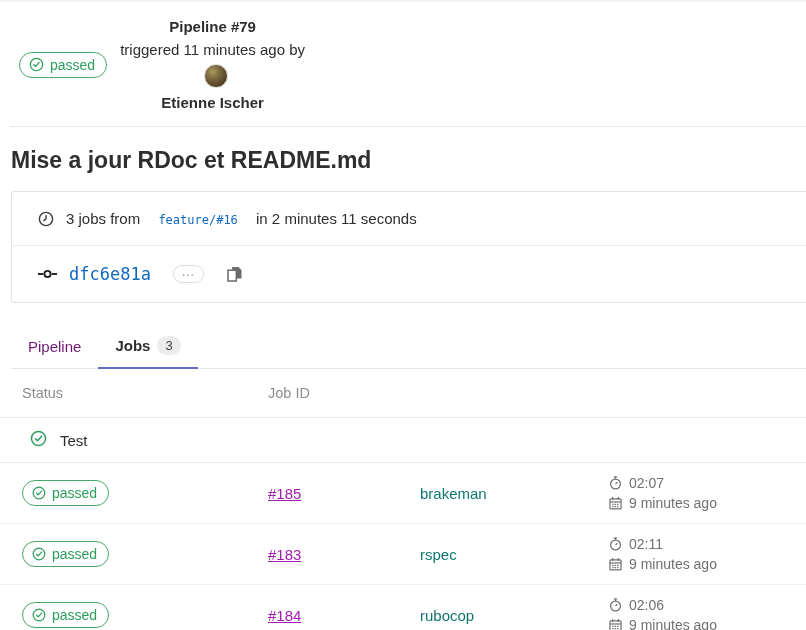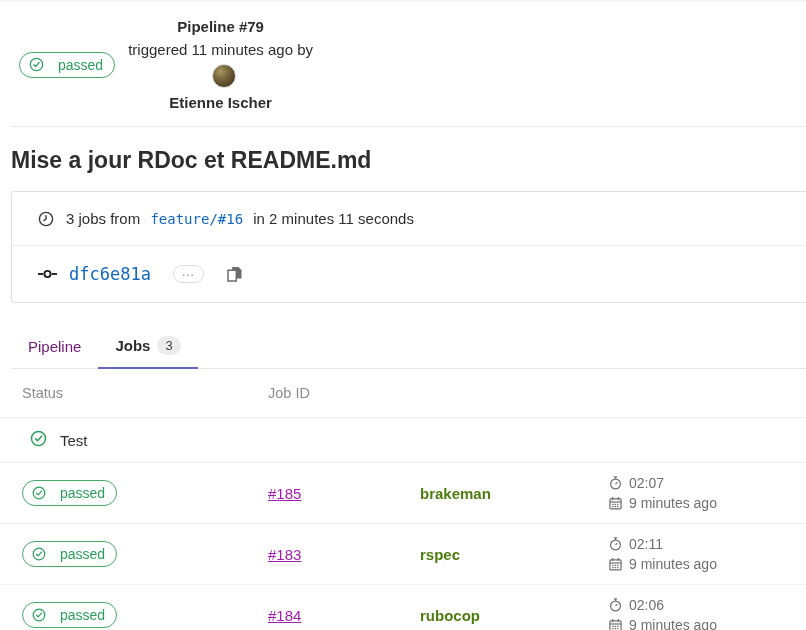--- a/index.html
+++ b/index.html
@@ -14,21 +14,21 @@
   a.link{color:#1068bf;text-decoration:none;cursor:pointer;}
 
   
   .header-bar{
     display:flex;align-items:center;gap:13px;
     padding:16px 0 15px 19px;
   }
   .header-divider{border-bottom:1px solid #e9e9e9;margin-left:10px;}
 
   .status-badge{
-    display:inline-flex;align-items:center;gap:14px;
+    display:inline-flex;align-items:center;gap:6px;
     border:1px solid #48a868;color:#2b9e5c;background:#fff;
     border-radius:13px;padding:3px 11px 3px 9px;
     font-size:14px;line-height:18px;cursor:pointer;
   }
   .status-badge svg{display:block;}
 
   .header-text{display:flex;align-items:center;gap:6px;white-space:nowrap;flex-direction:column;}
   .bold{font-weight:bold;}
   .avatar{
     width:24px;height:24px;border-radius:50%;margin-left:6px;
@@ -45,21 +45,21 @@
   .summary-box{
     margin-left:11px;width:830px;box-sizing:border-box;
     border:1px solid #e1e1e1;border-radius:3px;
   }
   .summary-row{
     display:flex;align-items:center;gap:12px;
     padding:18px 0 18px 26px;font-size:15px;
   }
   .summary-row + .summary-row{border-top:1px solid #ececec;}
   .summary-row .ic{display:flex;align-items:center;color:#3a3a3a;}
-  .ref-link{margin:0 6px;font-size:14px;}
+  .ref-link{margin:0 14px;font-size:12px;}
   .commit-sha{font-size:17px;margin-right:10px;}
   .ellipsis-btn{
     display:inline-flex;align-items:center;justify-content:center;
     border:1px solid #dcdcdc;border-radius:9px;background:#fff;
     color:#8c8c8c;font-size:12px;line-height:10px;
     padding:2px 8px 7px 8px;height:18px;box-sizing:border-box;
     margin-right:10px;cursor:pointer;letter-spacing:1px;
   }
   .copy-btn{display:inline-flex;align-items:center;color:#6b6b6b;cursor:pointer;}
 
@@ -94,21 +94,21 @@
   }
   .stage-row{
     display:flex;align-items:center;gap:13px;
     padding:12px 0 12px 30px;border-bottom:1px solid #ececec;
   }
   .stage-row .stage-name{font-weight:normal;font-size:15px;}
   .job-row{
     height:61px;border-bottom:1px solid #f0f0f0;font-size:15px;
   }
   .job-id{color:#a21caf;cursor:pointer;text-decoration:underline;}
-  .job-name{color:#4d7c0f;font-weight:bold;}
+  .job-name{color:#0f766e;}
   .timing{display:flex;flex-direction:column;gap:3px;color:#707070;font-size:14px;}
   .timing .t-line{display:flex;align-items:center;gap:7px;line-height:17px;}
   .timing svg{flex:none;display:block;}
 </style>
 </head>
 <body>
 
 <div class="header-bar">
   <span class="status-badge">
     <span>

